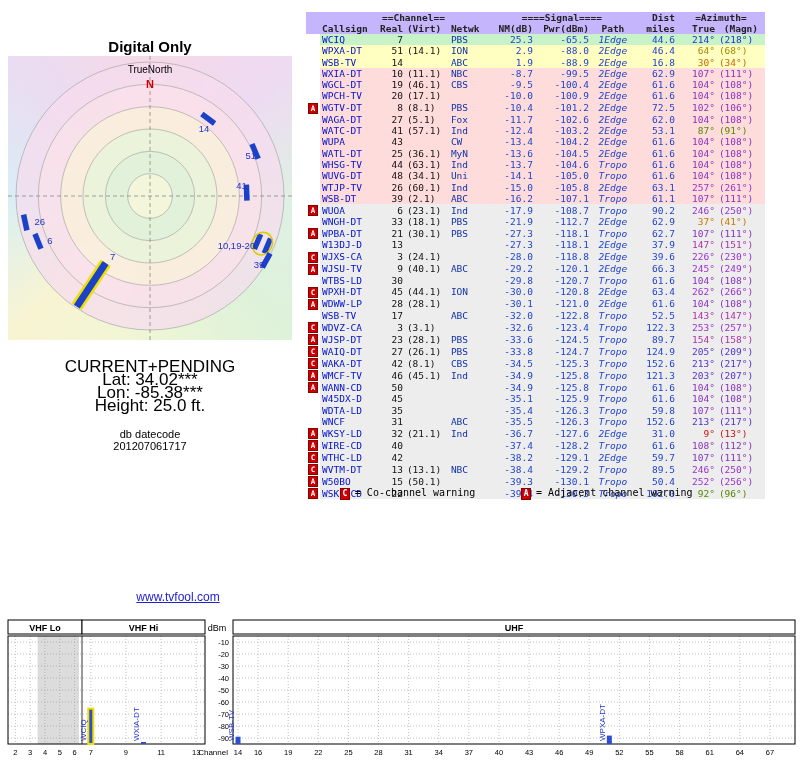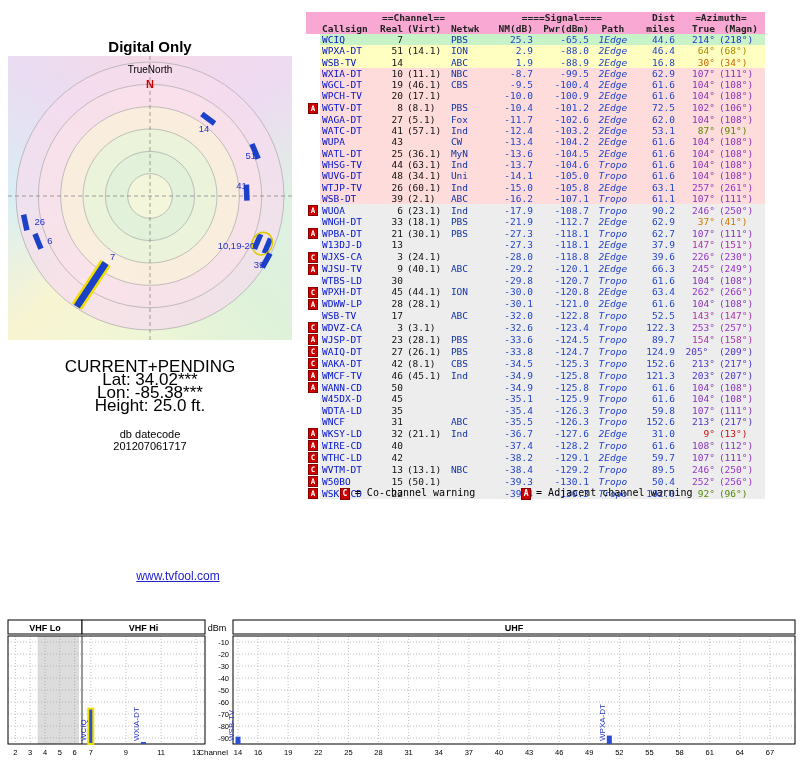--- a/index.html
+++ b/index.html
@@ -21,29 +21,29 @@
   #radar-svg{position:absolute;left:0;top:0;}
 
   
   .search-block{position:absolute;left:30px;top:360px;width:240px;text-align:center;}
   .search-heading{font-size:12.5px;font-weight:bold;text-decoration:underline;margin-bottom:11px;}
   .search-line{font-size:17px;line-height:13px;}
   .datecode-label{font-size:11px;margin-top:16px;}
   .datecode-value{font-size:11px;line-height:13px;}
 
   
-  .site-link{position:absolute;left:88px;top:566px;width:180px;text-align:center;}
+  .site-link{position:absolute;left:88px;top:587px;width:180px;text-align:center;}
   .site-link a{color:#2222cc;text-decoration:underline;font-size:12px;}
 
   
   .table-area{position:absolute;left:306px;top:12px;}
   #signal-table{border-collapse:collapse;font-family:"DejaVu Sans Mono", monospace;
                 font-size:9.5px;table-layout:fixed;}
   #signal-table th{font-weight:bold;color:#222;height:11px;line-height:11px;
-                   padding:0 2px;white-space:nowrap;background:#f9a8d4;}
+                   padding:0 2px;white-space:nowrap;background:#c4b5fd;}
   #signal-table td{height:11.3px;line-height:11.3px;padding:0 2px;white-space:nowrap;
                    overflow:hidden;}
   tr.t-green td{background:#c8f2c8;}
   tr.t-yellow td{background:#ffffc2;}
   tr.t-pink td{background:#ffdcdc;}
   tr.t-gray td{background:#ededed;}
   #signal-table td.warncell{background:#fff;padding:0;text-align:center;}
   .c-cs{color:#0011cc;}
   .c-num{color:#2244cc;text-align:right;}
   .c-blk{color:#111;}
@@ -539,21 +539,21 @@
         <tr class="t-gray">
           <td class="warncell"><span class="warnbox">C</span></td>
           <td class="c-cs">WAIQ-DT</td>
           <td class="c-blk al-r">27</td>
           <td class="c-blk al-l">(26.1)</td>
           <td class="c-nw al-l">PBS</td>
           <td class="c-num">-33.8</td>
           <td class="c-num">-124.7</td>
           <td class="c-pa">Tropo</td>
           <td class="c-num">124.9</td>
-          <td class="al-r" style="color: rgb(85, 51, 204); text-align: center;">205°</td>
+          <td class="al-r" style="color: rgb(85, 51, 204);">205°</td>
           <td class="al-l" style="color: rgb(85, 51, 204);">(209°)</td>
         </tr>
         <tr class="t-gray">
           <td class="warncell"><span class="warnbox">C</span></td>
           <td class="c-cs">WAKA-DT</td>
           <td class="c-blk al-r">42</td>
           <td class="c-blk al-l">(8.1)</td>
           <td class="c-nw al-l">CBS</td>
           <td class="c-num">-34.5</td>
           <td class="c-num">-125.3</td>

